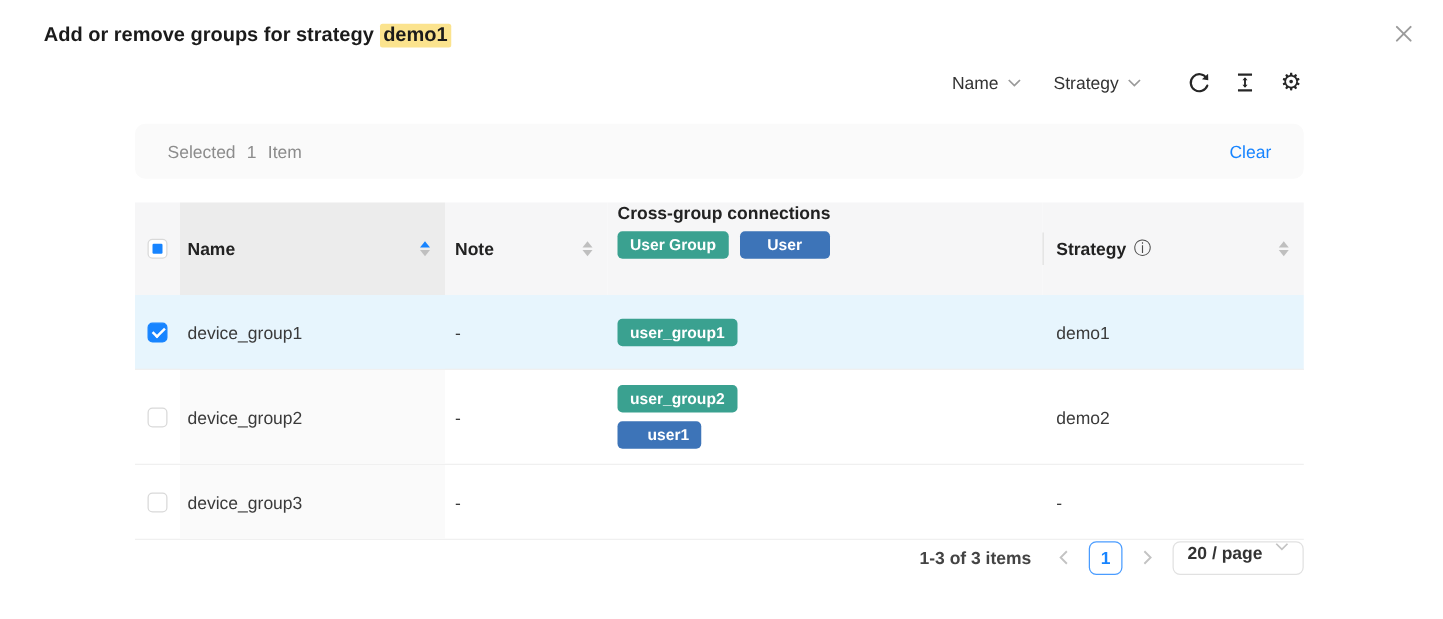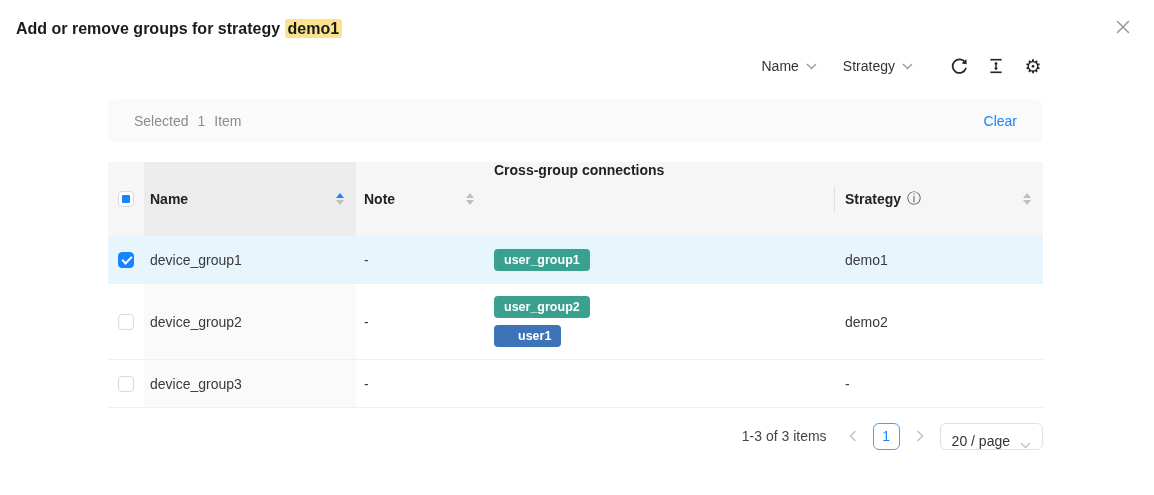--- a/index.html
+++ b/index.html
@@ -1,21 +1,21 @@
 <!DOCTYPE html>
 <html style="--accent: #1784ff; --link: #1784ff; --teal: #3aa190; --bblue: #3d74b8; --hl-bg: #fbe38e; --sel: #e7f5fd;"><head>
 <meta charset="utf-8">
 <style>
   * { margin:0; padding:0; box-sizing:border-box; }
   html,body { width:1154px; height:495px; background:#fff; overflow:hidden;
               font-family:"Liberation Sans", sans-serif; color:#262626; }
   body { position:relative; }
 
   
-  .dlg-title { position:absolute; left:16px; top:20px; font-size:16px; font-weight:700; color:#1b1b1b; }
+  .dlg-title { position:absolute; left:35px; top:20px; font-size:16px; font-weight:700; color:#1b1b1b; }
   .dlg-title .hl { background:var(--hl-bg,#fbe38e); padding:1px 3px; border-radius:2px; }
   .close-btn { position:absolute; right:18px; top:14px; width:26px; height:26px;
                display:flex; align-items:center; justify-content:center; cursor:pointer; }
 
   
   .content { position:absolute; left:108px; top:52px; width:935px; }
 
   
   .filter-row { height:28px; display:flex; align-items:center; justify-content:flex-end; gap:26px; }
   .filter-item { display:flex; align-items:center; gap:7px; font-size:14px; color:#333; cursor:pointer; }
@@ -58,40 +58,40 @@
   .badges-col { display:flex; flex-direction:column; gap:7px; align-items:flex-start;justify-content:center; }
   .badges-row { display:flex; gap:9px; }
   .badge { display:inline-block; color:#fff; font-size:12.5px; font-weight:700;
            padding:3px 10px; border-radius:4px; line-height:16px; }
   .badge.user-group { background:var(--teal,#3aa190); }
   .badge.user { background:var(--bblue,#3d74b8);padding-left:24px; }
   .badge.wide { min-width:72px; text-align:center; padding:3px 8px; }
 
   .trow { border-bottom:1px solid #f0f0f0; background:#fff; color:#3a3a3a; }
   .trow .c-name { background:#fafafa; }
-  .trow.h48 { height:48px; }
+  .trow.h48 { height:60px; }
   .trow.h76 { height:76px; }
   .trow.selected, .trow.selected .c-name { background:var(--sel,#e7f5fd); }
 
   
   .cb { width:16px; height:16px; border:1px solid #d9d9d9; border-radius:4px; background:#fff;
         position:relative; cursor:pointer; }
   .cb.ind::after { content:""; position:absolute; inset:3px; background:var(--accent,#1784ff); border-radius:1px; }
   .cb.checked { background:var(--accent,#1784ff); border-color:var(--accent,#1784ff); }
   .cb.checked::after { content:""; position:absolute; left:4.5px; top:1.5px; width:4px; height:8px;
         border:solid #fff; border-width:0 2px 2px 0; transform:rotate(45deg); }
 
   
-  .pagination { margin-top:14px; height:28px; display:flex; align-items:center; justify-content:flex-end; gap:12px; }
+  .pagination { height:28px; display:flex; align-items:center; justify-content:flex-end; gap:12px;font-weight:bold; }
   .pg-summary { font-size:14px; color:#444; margin-right:6px; }
   .pg-arrow { display:flex; align-items:center; justify-content:center; width:16px; height:26px; cursor:pointer; }
   .pg-current { width:27px; height:27px; border:1px solid #4a9cff; border-radius:6px; color:var(--accent,#1784ff);
                 font-size:14px; display:flex; align-items:center; justify-content:center; cursor:pointer; background:#fff; }
   .pg-size { height:27px; border:1px solid #e1e1e1; border-radius:6px; padding:0 11px; display:flex;
-             align-items:flex-end; gap:10px; font-size:14px; color:#333; cursor:pointer; background:#fff; }
+             align-items:flex-start; gap:10px; font-size:14px; color:#333; cursor:pointer; background:#fff; }
 </style>
 </head>
 <body>
 
 <div class="dlg-title">
   <span>Add or remove groups for strategy </span><span class="hl">demo1</span>
 </div>
 
 <div class="close-btn">
   <svg width="18" height="18" viewBox="0 0 18 18" stroke="#9b9b9b" stroke-width="1.6" stroke-linecap="round">
@@ -161,20 +161,24 @@
       </div>
       <div class="c-note">
         <span class="cell-label">Note</span>
         <div class="sorter">
           <div class="car up"></div>
           <div class="car down"></div>
         </div>
       </div>
       <div class="c-cross">
         <span class="cell-label">Cross-group connections</span>
+        <div class="badges-row">
+          <span class="badge user-group">User Group</span>
+          <span class="badge user wide">User</span>
+        </div>
       </div>
       <div class="c-strat">
         <span class="strat-label">
           <span class="cell-label">Strategy</span>
           <span class="info-glyph">ⓘ</span>
         </span>
         <div class="sorter">
           <div class="car up"></div>
           <div class="car down"></div>
         </div>

